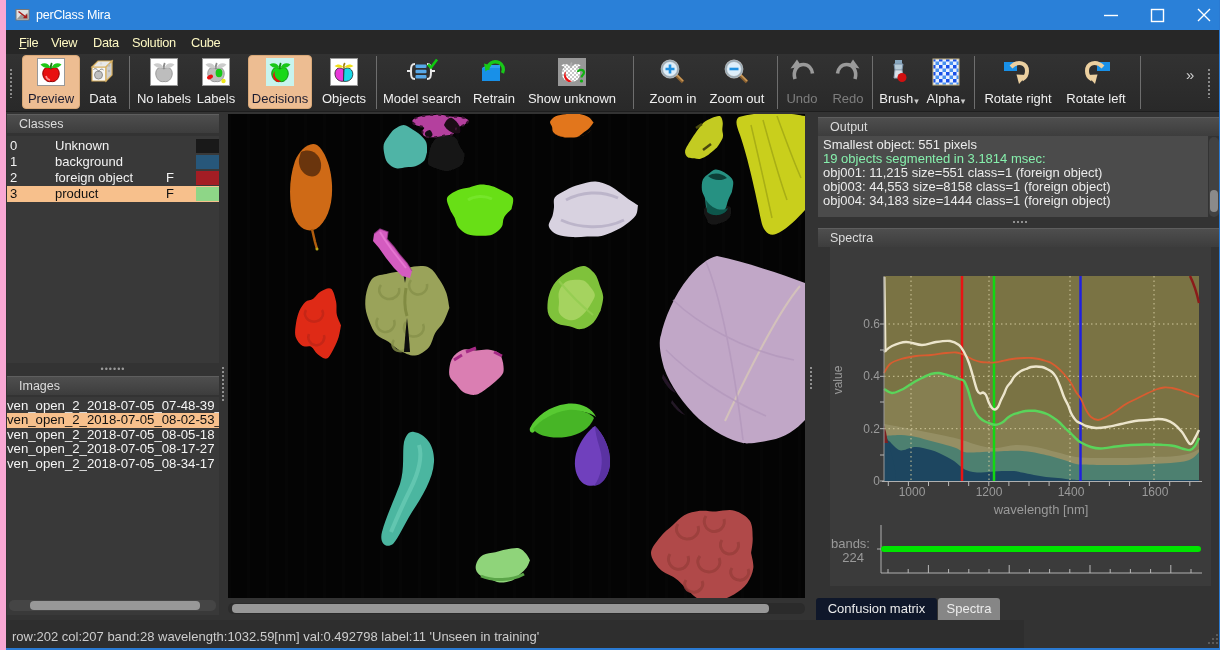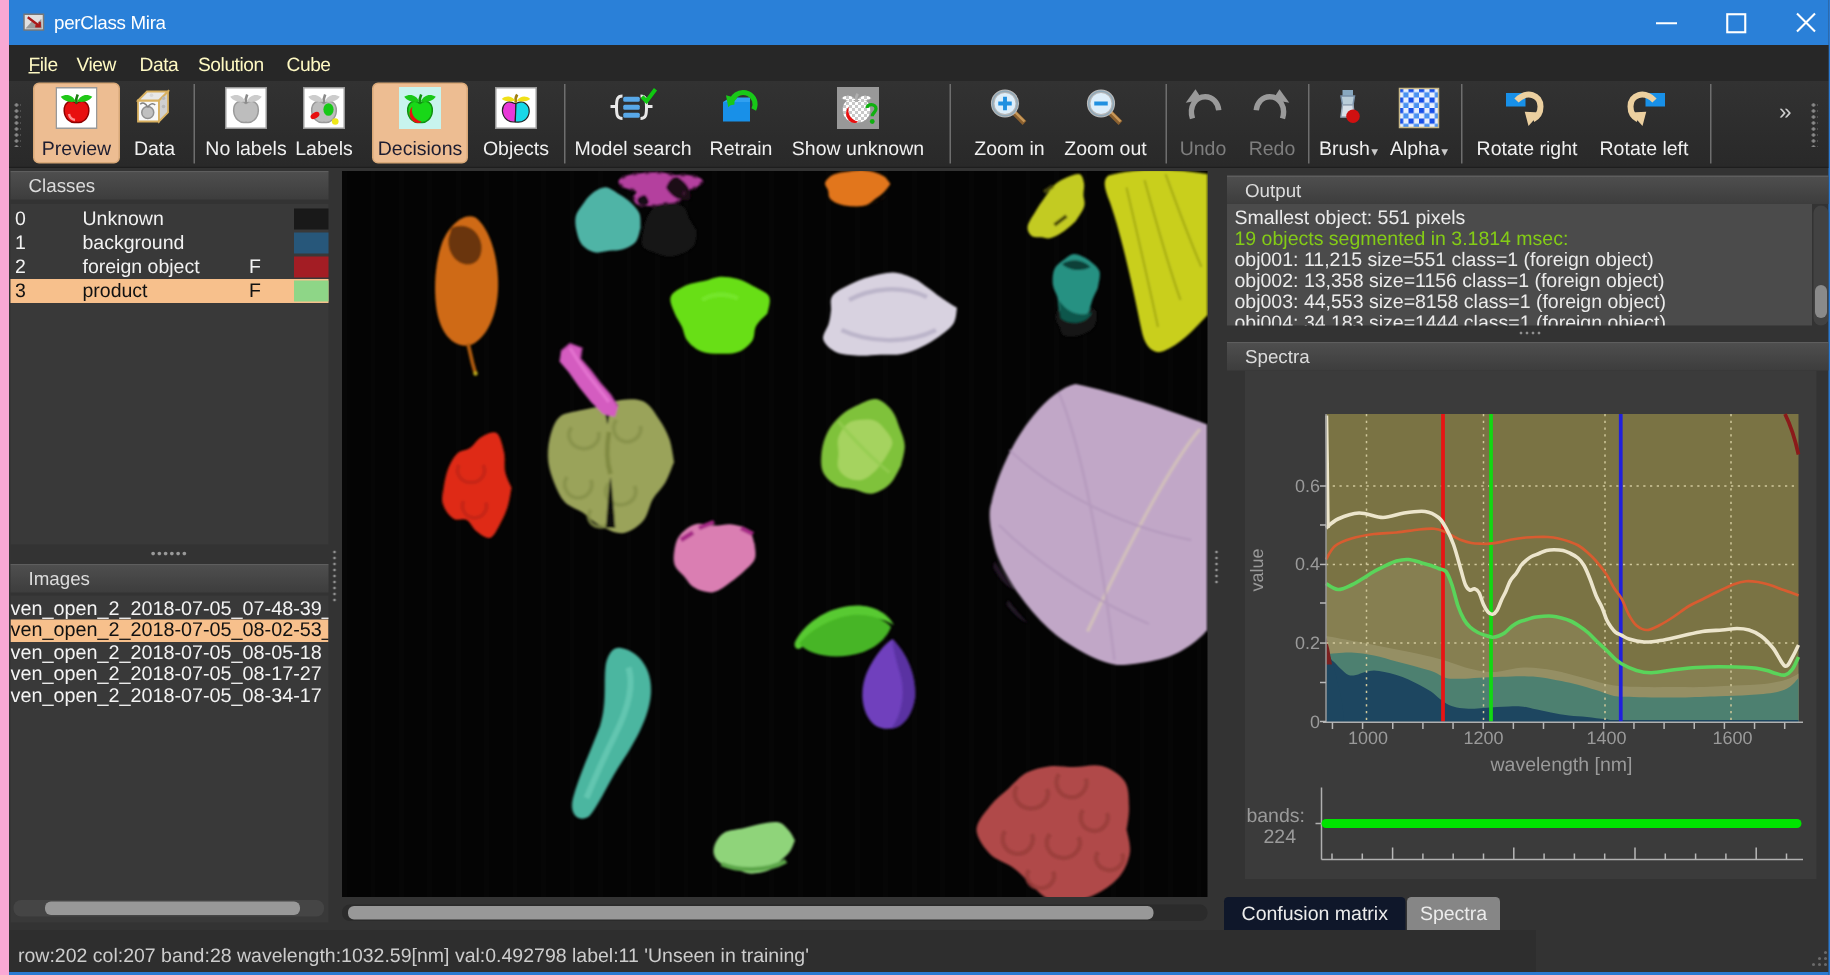--- a/index.html
+++ b/index.html
@@ -25,21 +25,21 @@
 .crow .n {position:absolute;left:3px;top:0}
 .crow .nm {position:absolute;left:48px;top:0}
 .crow .ff {position:absolute;left:159px;top:0}
 .crow .sw {position:absolute;left:189px;top:0.5px;width:23px;height:14.5px}
 #images-list {position:absolute;left:1px;top:397px;width:212px;height:218px;background:#393939;color:#f4f4f4;font-size:13.2px;overflow:hidden}
 .irow {position:absolute;left:0;width:212px;height:14.4px;line-height:14px;white-space:nowrap}
 #canvas {position:absolute;left:222px;top:114px;width:577px;height:484px;background:repeating-linear-gradient(90deg,#060606 0px,#060606 3px,#040404 3px,#040404 19px);overflow:hidden}
 .sbtrack {position:absolute;background:#454545;border-radius:5px}
 .sbthumb {position:absolute;background:#989898;border-radius:4px}
 #output {position:absolute;left:812px;top:136px;width:390px;height:81px;background:#4b4b4b;overflow:hidden;color:#ebebeb;font-size:13px;line-height:14px;padding:2px 0 0 5px}
-#output .cy {color:#84cc16}
+#output .cy {color:#86efac}
 #spectra-bg {position:absolute;left:824px;top:247px;width:381px;height:339px;background:#3b3b3b}
 #tabs {position:absolute;left:810px;top:598px;height:22px}
 .tab {position:absolute;top:0;height:22px;color:#ececec;font-size:13px;text-align:center;padding-top:3px;border-radius:3px 3px 0 0}
 #statusbar {position:absolute;left:0;top:620px;width:1018px;height:28px;background:#2e2e2e;color:#cccccc;font-size:13px}
 #donebtn {position:absolute;left:1016px;top:626px;width:177px;height:18px;background:#f6c28f;border:1px solid #caa06a;color:#222;font-size:13px;text-align:center;line-height:16px;border-radius:1px}
 #bottomline {position:absolute;left:0;top:648px;width:1220px;height:2px;background:#2a7ad2}
 .vgrip {position:absolute;width:4px;background-image:radial-gradient(#909090 0.9px,transparent 1.1px);background-size:4px 4px}
 .hgrip {position:absolute;height:4px;background-image:radial-gradient(#909090 0.9px,transparent 1.1px);background-size:4px 4px}
 </style></head><body>
 <div id="win">
@@ -344,21 +344,20 @@
   <div class="sbtrack" style="left:222px;top:603px;width:577px;height:11px;background:#2b2b2b"></div>
   <div class="sbthumb" style="left:226px;top:604px;width:537px;height:9px"></div>
   <div class="vgrip" style="left:215px;top:366px;height:36px"></div>
   <div class="vgrip" style="left:803px;top:366px;height:24px"></div>
 
   <div class="phead" style="left:812px;top:117px;width:407px">Output</div>
   <div id="output">
     <div>Smallest object: 551 pixels</div>
     <div class="cy">19 objects segmented in 3.1814 msec:</div>
     <div>obj001: 11,215 size=551 class=1 (foreign object)</div>
-    <div>obj002: 13,358 size=1156 class=1 (foreign object)</div>
     <div>obj003: 44,553 size=8158 class=1 (foreign object)</div>
     <div>obj004: 34,183 size=1444 class=1 (foreign object)</div>
   </div>
   <div class="sbtrack" style="left:1203px;top:137px;width:10px;height:80px;background:#424242"></div>
   <div class="sbthumb" style="left:1204px;top:190px;width:8px;height:22px;background:#8a8a8a"></div>
   <div class="hgrip" style="left:1006px;top:220px;width:16px"></div>
   <div class="phead" style="left:812px;top:228px;width:407px">Spectra</div>
   <div id="spectra-bg"></div>
   <svg width="396" height="340" viewBox="824 247 396 340" style="position:absolute;left:824px;top:247px">
 <style>.gd{stroke:#cfc79a;stroke-width:1;stroke-dasharray:1.5 3} .ax{font:12px "Liberation Sans",sans-serif;fill:#9a9a9a} .tk{stroke:#b8b8b8;stroke-width:1}</style>

